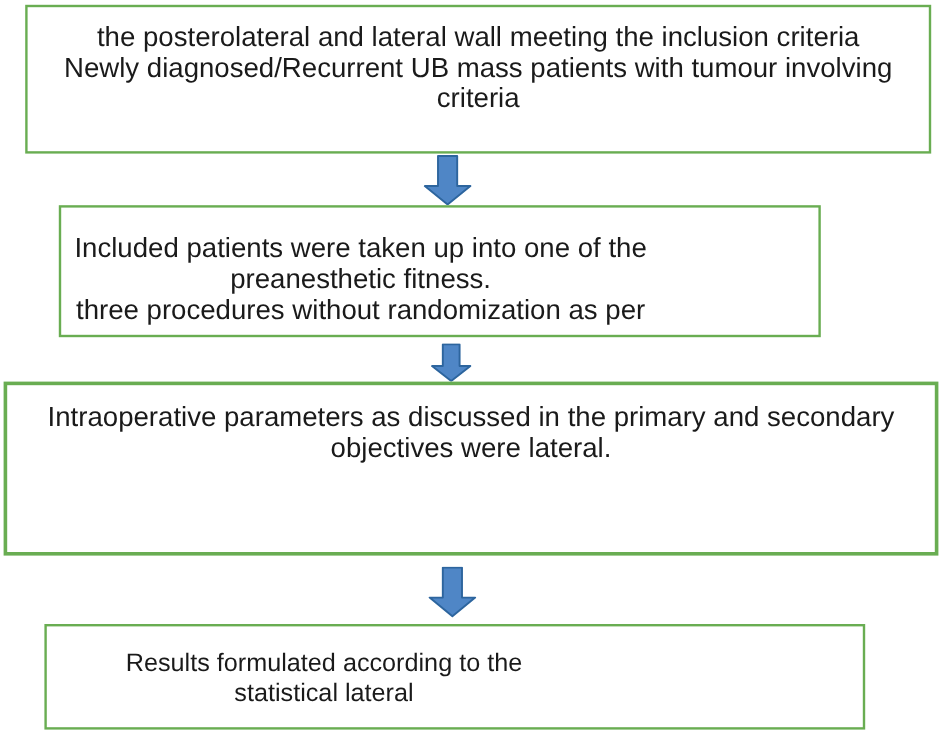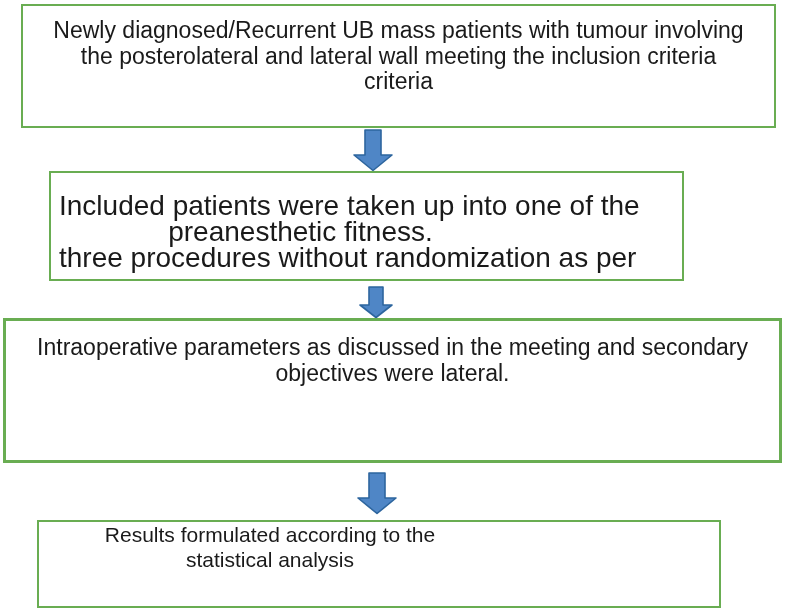--- a/index.html
+++ b/index.html
@@ -30,31 +30,31 @@
     color:var(--text);
   }
   .box-1{
     left:21px;top:4px;width:755px;height:124px;
     padding-top:12px;
     font-size:23px;line-height:25.5px;
   }
   .box-2{
     left:49px;top:171px;width:635px;height:110px;
     padding-top:20px;padding-right:140px;padding-left:8px;
-    font-size:28px;line-height:26px;
+    font-size:23px;line-height:26px;
   }
   .box-3{
     left:3px;top:318px;width:779px;height:145px;
     border-width:3px;
     padding-top:13px;
     font-size:23px;line-height:26px;
   }
   .box-4{
     left:37px;top:520px;width:684px;height:88px;
-    padding-right:218px;
+    padding-top:18px;padding-right:218px;
     font-size:21px;line-height:25px;
   }
   .arrow{
     position:absolute;
   }
   .arrow path{
     fill:var(--arrow-fill);
     stroke:var(--arrow-stroke);
     stroke-width:1.6;
     stroke-linejoin:round;
@@ -62,46 +62,46 @@
   .arrow-1{left:352px;top:129px;}
   .arrow-2{left:359px;top:286px;}
   .arrow-3{left:356px;top:472px;}
 </style>
 </head>
 <body>
 
 <div class="figure">
 
   <div class="flow-box box-1">
+    <div class="line">the posterolateral and lateral wall meeting the inclusion criteria</div>
     <div class="line">Newly diagnosed/Recurrent UB mass patients with tumour involving</div>
-    <div class="line">the posterolateral and lateral wall meeting the inclusion criteria</div>
     <div class="line">criteria</div>
   </div>
 
   <svg class="arrow arrow-1" width="42" height="43" viewBox="0 0 42 43" aria-hidden="true">
     <path d="M13,1 H29 V26 H40 L21,41.5 L2,26 H13 Z"></path>
   </svg>
 
   <div class="flow-box box-2">
     <div class="line">Included patients were taken up into one of the</div>
     <div class="line">preanesthetic fitness.</div>
     <div class="line">three procedures without randomization as per</div>
   </div>
 
   <svg class="arrow arrow-2" width="34" height="33" viewBox="0 0 34 33" aria-hidden="true">
     <path d="M10,1 H24 V19 H33 L17,31.5 L1,19 H10 Z"></path>
   </svg>
 
   <div class="flow-box box-3">
-    <div class="line">Intraoperative parameters as discussed in the meeting and secondary</div>
+    <div class="line">Intraoperative parameters as discussed in the primary and secondary</div>
     <div class="line">objectives were lateral.</div>
   </div>
 
   <svg class="arrow arrow-3" width="42" height="43" viewBox="0 0 42 43" aria-hidden="true">
     <path d="M13,1 H29 V26 H40 L21,41.5 L2,26 H13 Z"></path>
   </svg>
 
   <div class="flow-box box-4">
     <div class="line">Results formulated according to the</div>
-    <div class="line">statistical analysis</div>
+    <div class="line">statistical lateral</div>
   </div>
 
 </div>
 
 </body></html>

